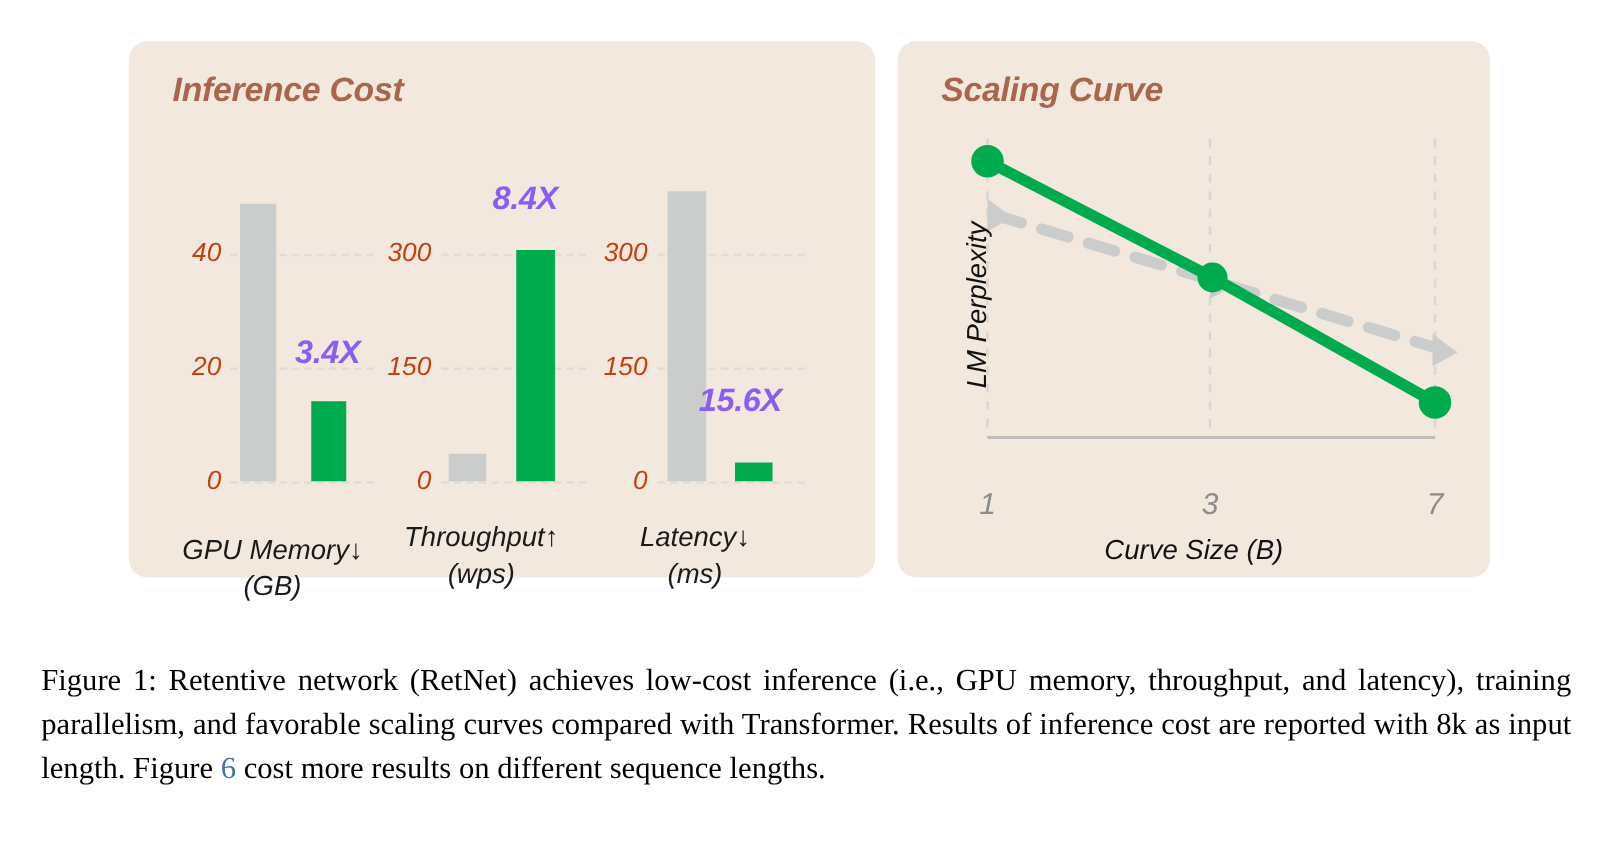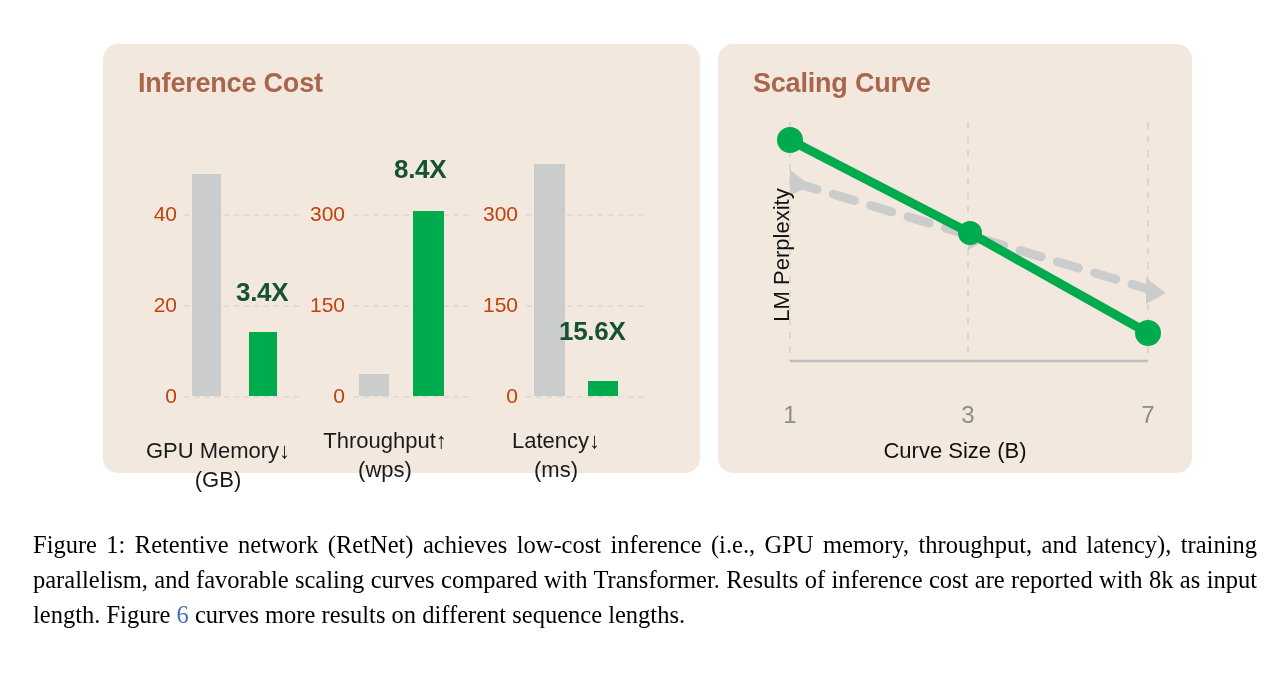--- a/index.html
+++ b/index.html
@@ -1,21 +1,21 @@
 <!DOCTYPE html>
 <html><head>
 <meta charset="utf-8">
 <style>
   html,body{margin:0;padding:0;}
   body{
     width:1288px;height:673px;background:#ffffff;
     font-family:"Liberation Sans", sans-serif;
     overflow:hidden;position:relative;
   }
-  .figure-area{position:absolute;left:0;top:11px;width:1288px;height:520px;}
+  .figure-area{position:absolute;left:0;top:0;width:1288px;height:520px;font-style:italic;}
 
   .panel{
     position:absolute;background:#f2e8de;border-radius:15px;
   }
   #panel-left{left:103px;top:33px;width:597px;height:429px;}
   #panel-right{left:718px;top:33px;width:474px;height:429px;}
 
   .panel-title{
     position:absolute;left:35px;top:24px;
     color:#a9664d;font-size:27px;font-weight:bold;
@@ -32,21 +32,21 @@
     position:absolute;color:#c2410c;font-size:21px;
     text-align:right;width:52px;line-height:1;
   }
   .gridline{
     position:absolute;height:0;border-top:2px dashed #e2dcd6;
   }
   .bar{position:absolute;bottom:0;}
   .bar.gray{background:#cbcccc;}
   .bar.green{background:#00ab4e;}
   .bar-value{
-    position:absolute;color:#14532d;font-size:26px;font-weight:bold;
+    position:absolute;color:#8b5cf6;font-size:26px;font-weight:bold;
     white-space:nowrap;letter-spacing:-0.3px;
   }
   .cat-label{
     position:absolute;color:#1a1a1a;font-size:22px;text-align:center;
     line-height:1.32;width:230px;
   }
 
   
   #scaling-svg{position:absolute;left:0;top:0;}
   .axis-name{
@@ -171,14 +171,14 @@
     <div class="axis-name" id="ylabel-lm">LM Perplexity</div>
     <div class="xtick" style="left:52px;">1</div>
     <div class="xtick" style="left:230px;">3</div>
     <div class="xtick" style="left:410px;">7</div>
     <div class="axis-name" id="xlabel-model">Curve Size (B)</div>
   </div>
 
 </div>
 
 <div id="caption">
-  <span>Figure 1: Retentive network (RetNet) achieves low-cost inference (i.e., GPU memory, throughput, and latency), training parallelism, and favorable scaling curves compared with Transformer. Results of inference cost are reported with 8k as input length. Figure </span><span class="ref">6</span><span> curves more results on different sequence lengths.</span>
+  <span>Figure 1: Retentive network (RetNet) achieves low-cost inference (i.e., GPU memory, throughput, and latency), training parallelism, and favorable scaling curves compared with Transformer. Results of inference cost are reported with 8k as input length. Figure </span><span class="ref">6</span><span> cost more results on different sequence lengths.</span>
 </div>
 
 </body></html>

